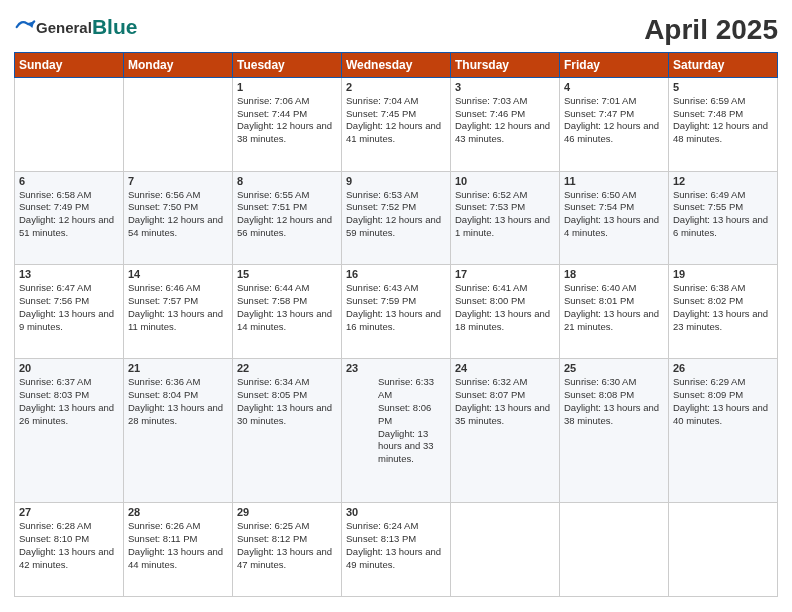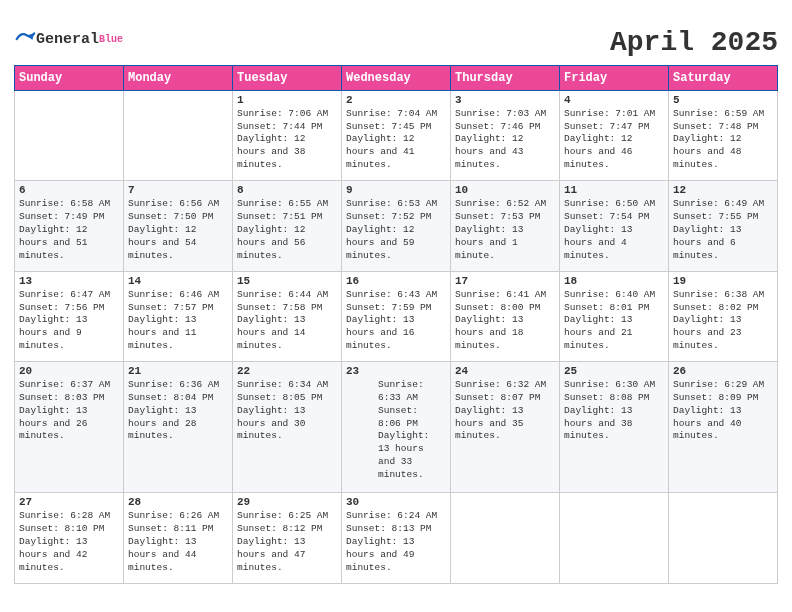--- a/index.html
+++ b/index.html
@@ -6,24 +6,23 @@
     body {
       width: 792px;
       height: 612px;
       font-family: Arial, sans-serif;
       background: #fff;
       overflow: hidden;
     }
     .page {
       width: 792px;
       height: 612px;
-      padding: 28px 14px;
+      padding: 15px 14px;
       display: flex;
       flex-direction: column;
-      font-family: Liberation Mono, monospace;
     }
     .header {
       display: flex;
       justify-content: space-between;
       align-items: flex-start;
       margin-bottom: 6px;
     }
     .logo-icon {
       width: 22px;
       height: 22px;
@@ -42,21 +41,21 @@
       color: #555;
     }
     .calendar {
       flex: 1;
       border: 1px solid #ccc;
       border-collapse: collapse;
       width: 100%;
       table-layout: fixed;
     }
     .calendar th {
-      background: #ec4899;
+      background: #c2410c;
       color: #fff;
       font-size: 12px;
       font-weight: bold;
       padding: 5px 4px;
       text-align: left;
       border: 1px solid #1155aa;
     }
     .calendar td {
       border: 1px solid #ccc;
       vertical-align: top;
@@ -97,21 +96,21 @@
 
 <div class="page">
   <div class="header">
     <div class="logo-wrapper">
       <div class="logo-line1">
         <svg class="logo-icon" viewBox="0 0 24 24" fill="none">
           <path d="M3 12 Q8 4 14 8 Q18 11 22 6" stroke="#1565c0" stroke-width="2.5" fill="none" stroke-linecap="round"></path>
           <path d="M14 8 L22 6 L20 13" fill="#1565c0"></path>
         </svg>
         <span style="font-size:15px;font-weight:bold;color:#333;">General</span>
-        <span style="font-size:10px;font-weight:bold;color:#ec4899;">Blue</span>
+        <span style="font-size:21px;font-weight:bold;color:#0f766e;">Blue</span>
       </div>
     </div>
     <div class="title-block">
       <div class="main-title">April 2025</div>
     </div>
   </div>
 
   <table class="calendar">
     <thead>
       <tr>

